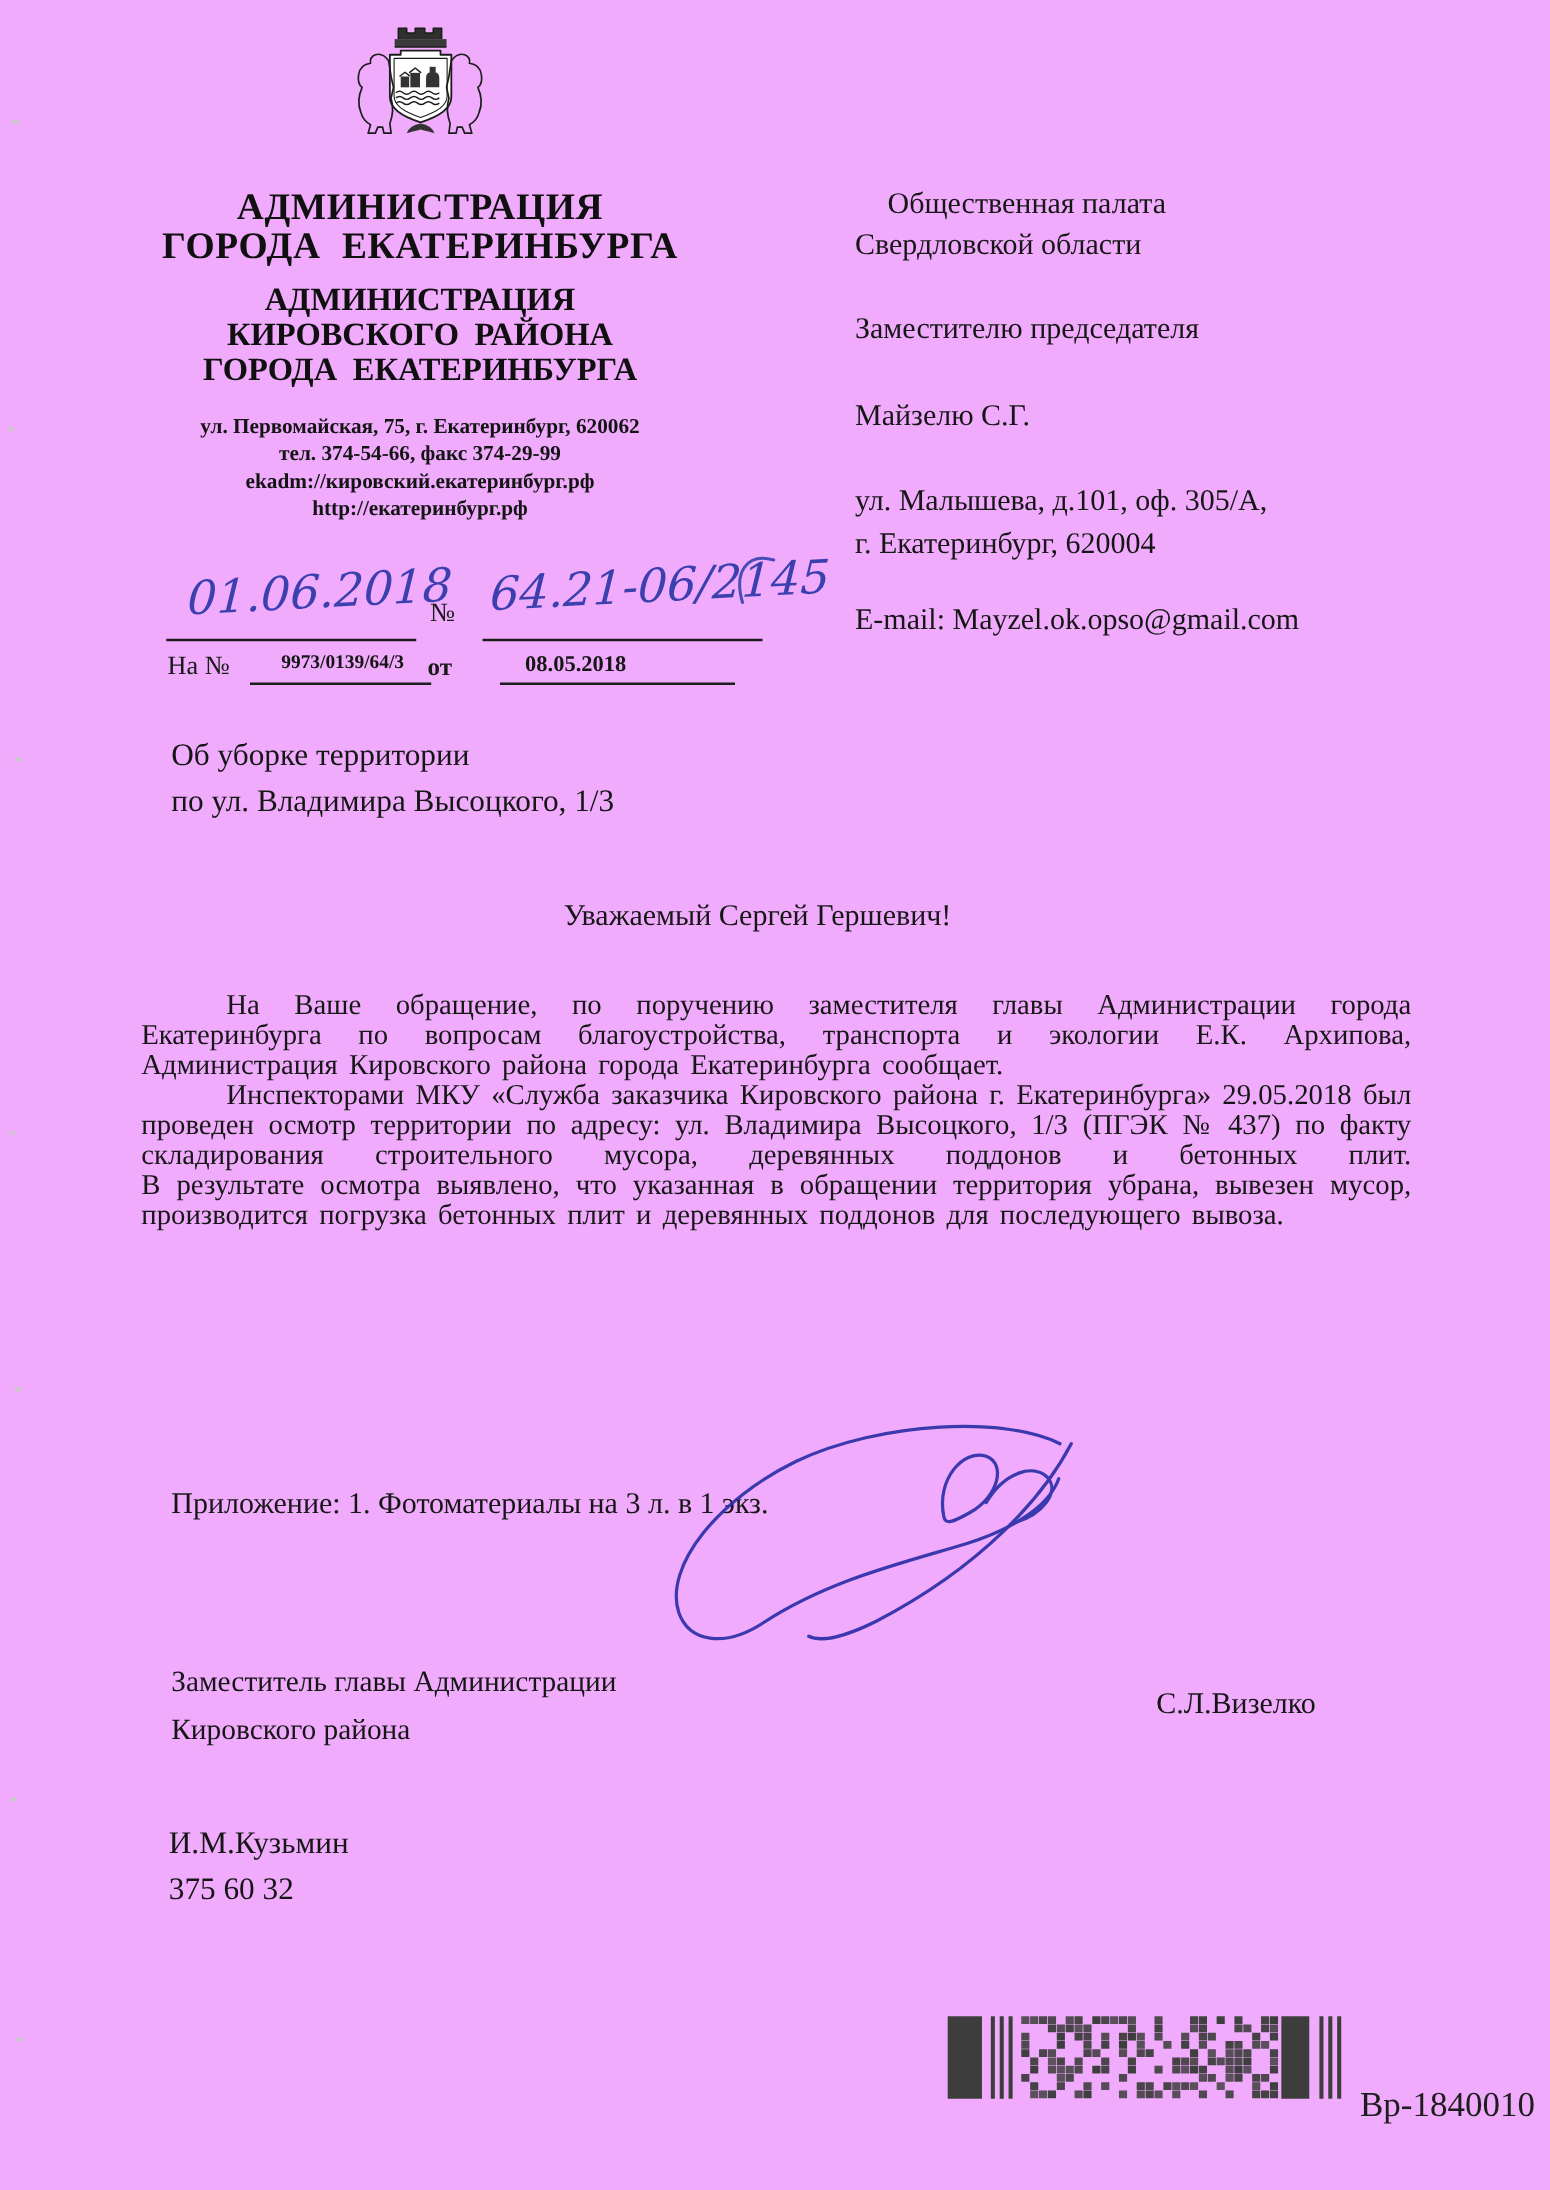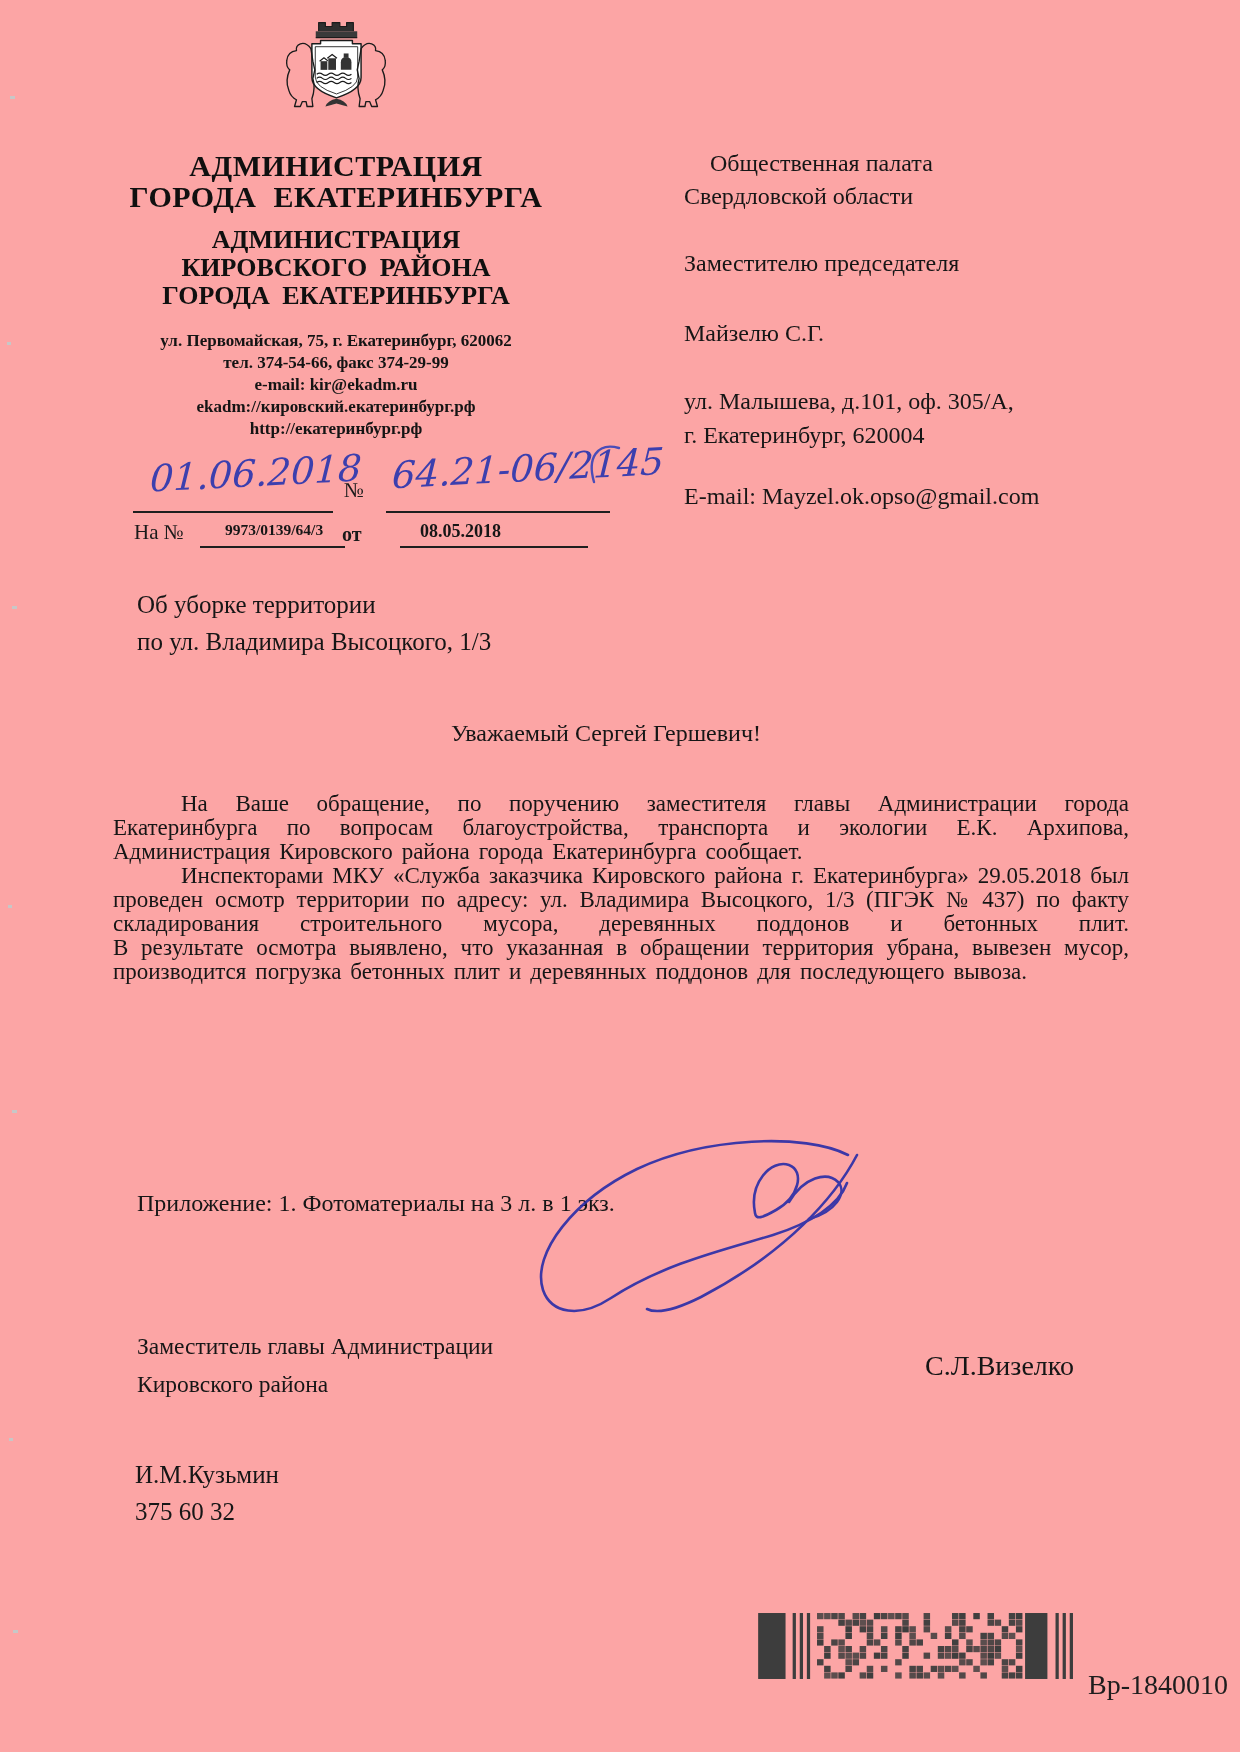--- a/index.html
+++ b/index.html
@@ -1,17 +1,17 @@
 <!DOCTYPE html>
 <html lang="ru"><head>
 <meta charset="utf-8">
 <style>
   html,body{margin:0;padding:0;background:#9a9a9a;}
   .page{
-    position:relative;width:1240px;height:1752px;background:#fca5a5;
+    position:relative;width:1240px;height:1752px;background:#f0abfc;
     font-family:"Liberation Serif",serif;color:#161616;overflow:hidden;
     margin:0 auto;
   }
   .abs{position:absolute;}
   
   .lh{left:95px;top:150px;width:482px;text-align:center;}
   .lh-org{font-size:30px;font-weight:bold;line-height:31px;word-spacing:9px;letter-spacing:.5px;color:#101010;}
   .lh-div{margin-top:14px;font-size:26px;font-weight:bold;line-height:28px;word-spacing:6px;color:#101010;}
   .lh-contacts{margin-top:20px;font-size:17px;line-height:22px;font-weight:600;color:#141414;text-align:center;}
   
@@ -25,21 +25,21 @@
   .subject{left:137px;top:586px;font-size:25px;line-height:37px;}
   
   .salutation{left:113px;top:720px;width:986px;text-align:center;font-size:24px;}
   .bodytext{left:113px;top:792px;width:1016px;font-size:23px;line-height:24px;text-align:justify;word-spacing:.14em;}
   .bodytext p{margin:0;text-indent:68px;}
   .bodytext p.stretch{text-align-last:justify;}
   .bodytext p.flush{text-indent:0;}
   .attachment{left:137px;top:1190px;font-size:24px;}
   
   .sig-pos{left:137px;top:1327px;font-size:23.5px;line-height:38px;}
-  .sig-name{left:925px;top:1350px;font-size:28px;}
+  .sig-name{left:925px;top:1350px;font-size:24px;}
   .executor{left:135px;top:1456px;font-size:25px;line-height:37px;}
   
   .bc-label{left:1088px;top:1669px;font-size:28px;color:#1d1d1d;}
   
   .speck{position:absolute;background:#c7c7c7;}
 </style>
 </head>
 <body>
 
 <div class="page">
@@ -79,21 +79,20 @@
       <div>ГОРОДА  ЕКАТЕРИНБУРГА</div>
     </div>
     <div class="lh-div">
       <div>АДМИНИСТРАЦИЯ</div>
       <div>КИРОВСКОГО РАЙОНА</div>
       <div>ГОРОДА  ЕКАТЕРИНБУРГА</div>
     </div>
     <div class="lh-contacts">
       <div>ул. Первомайская, 75, г. Екатеринбург, 620062</div>
       <div>тел. 374-54-66, факс 374-29-99</div>
-      <div>e-mail: kir@ekadm.ru</div>
       <div>ekadm://кировский.екатеринбург.рф</div>
       <div>http://екатеринбург.рф</div>
     </div>
   </div>
 
   <div class="abs hw" style="left:150px;top:452px;font-size:37px;transform:rotate(-3deg) skewX(-6deg);">01.06.2018</div>
   <div class="abs reg-label" style="left:344px;top:478px;">№</div>
   <div class="abs hw" style="left:392px;top:447px;font-size:37px;transform:rotate(-3deg) skewX(-6deg);">64.21-06/2145</div>
   <div class="abs uline" style="left:133px;top:511px;width:200px;"></div>
   <div class="abs uline" style="left:386px;top:511px;width:224px;"></div>

